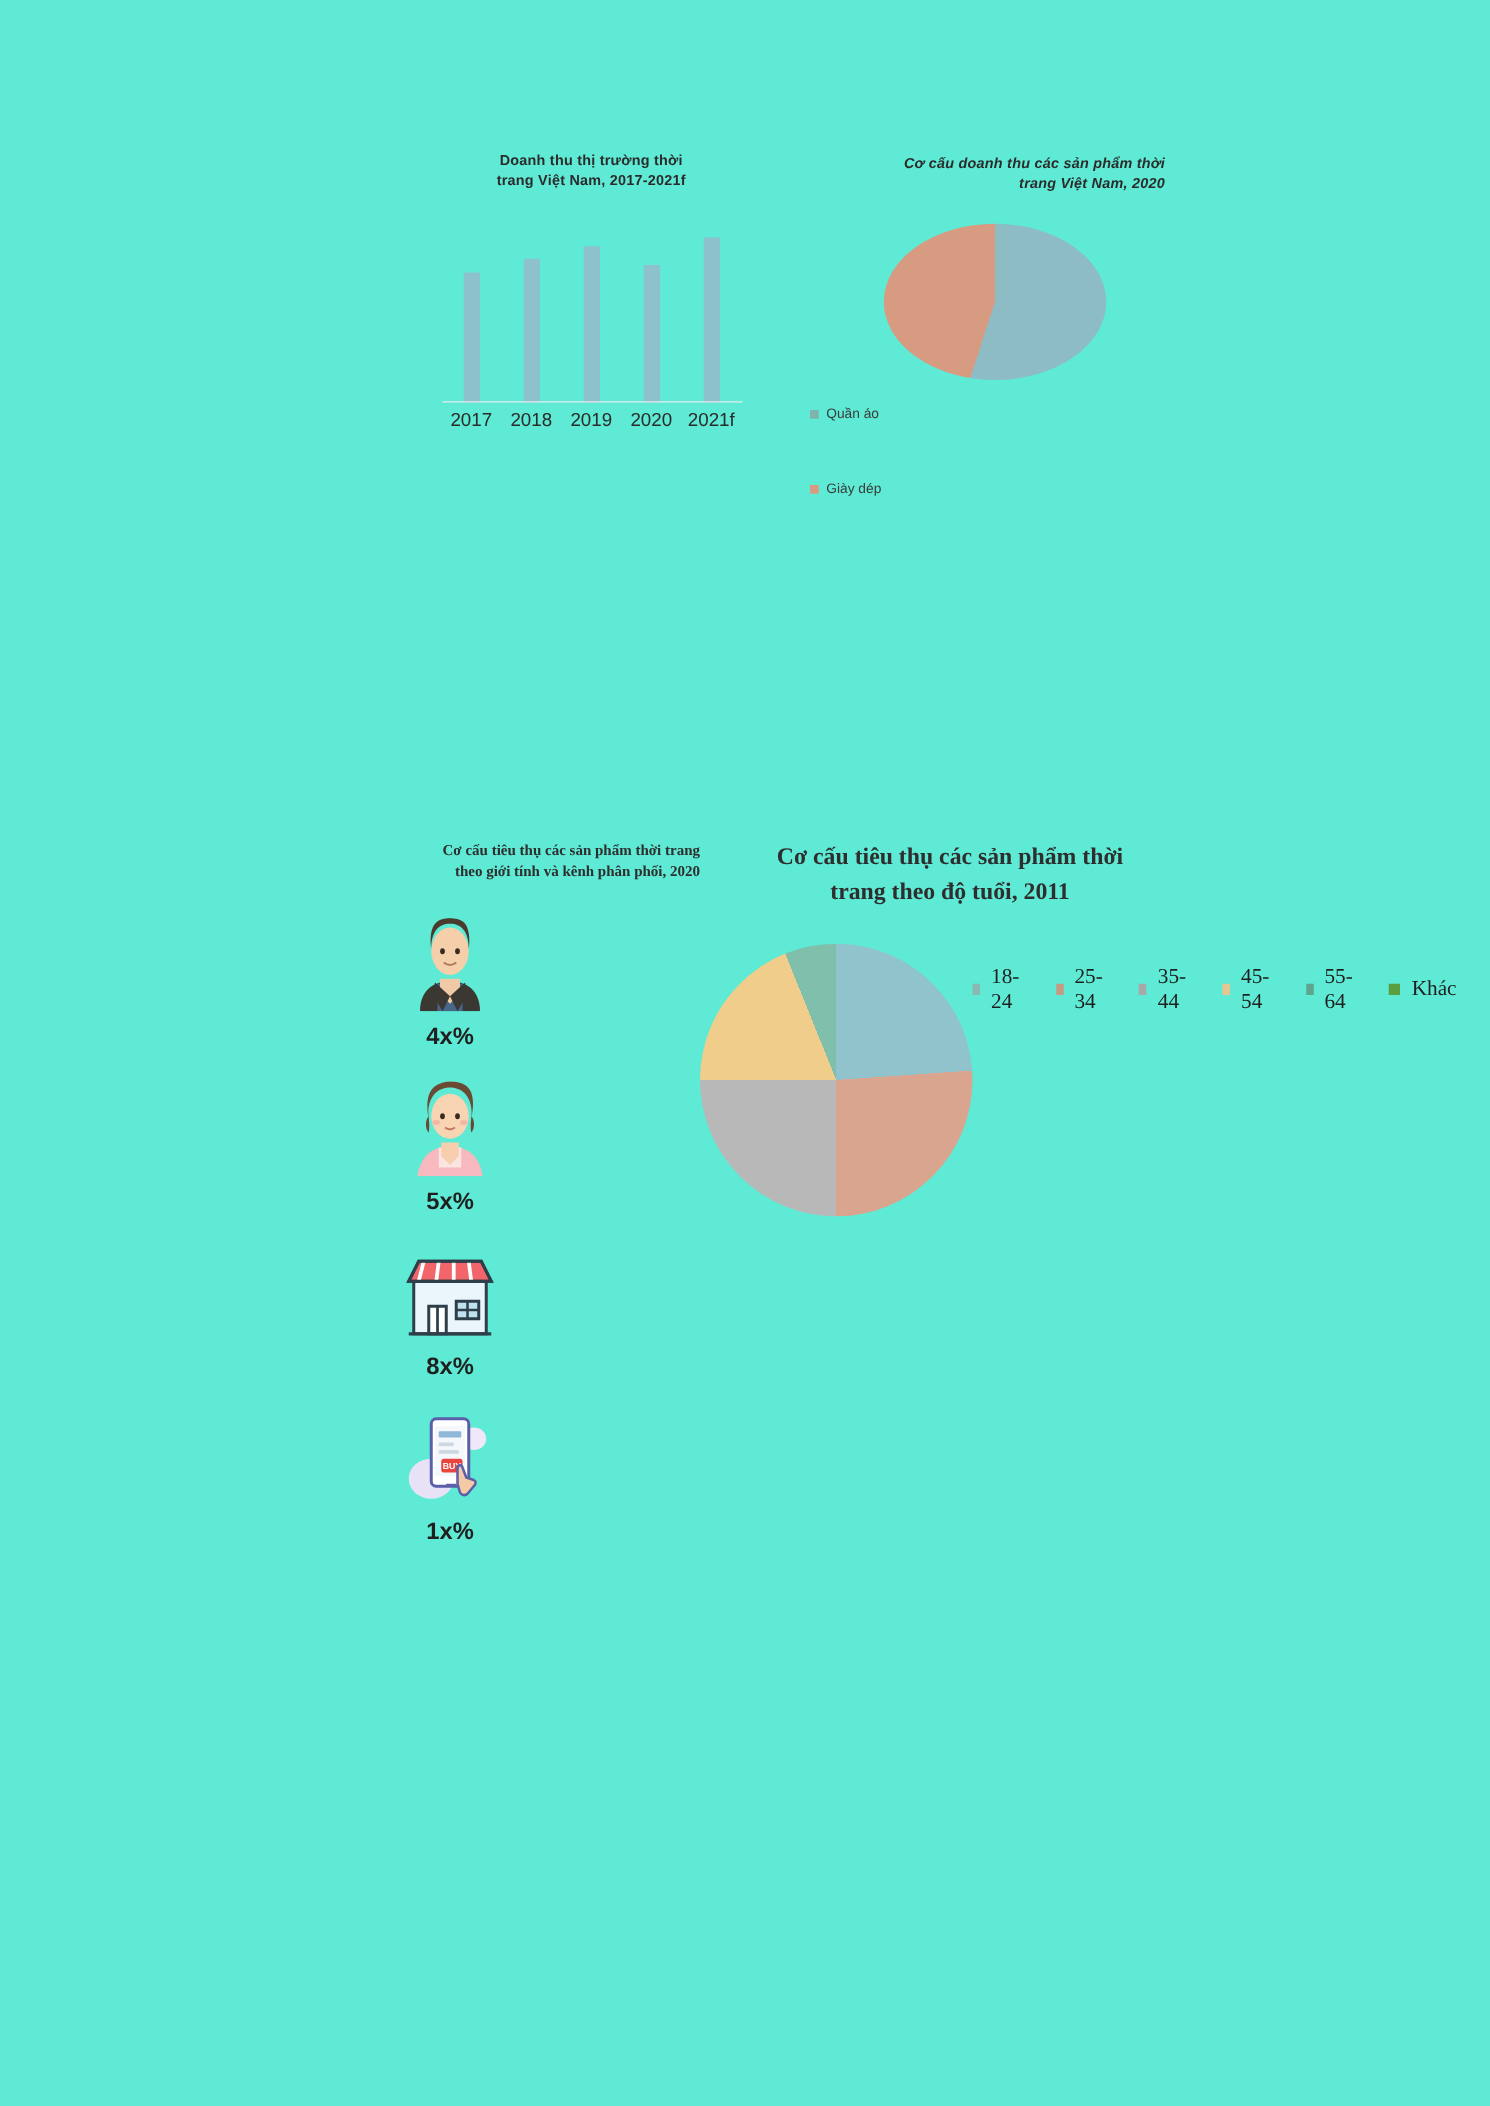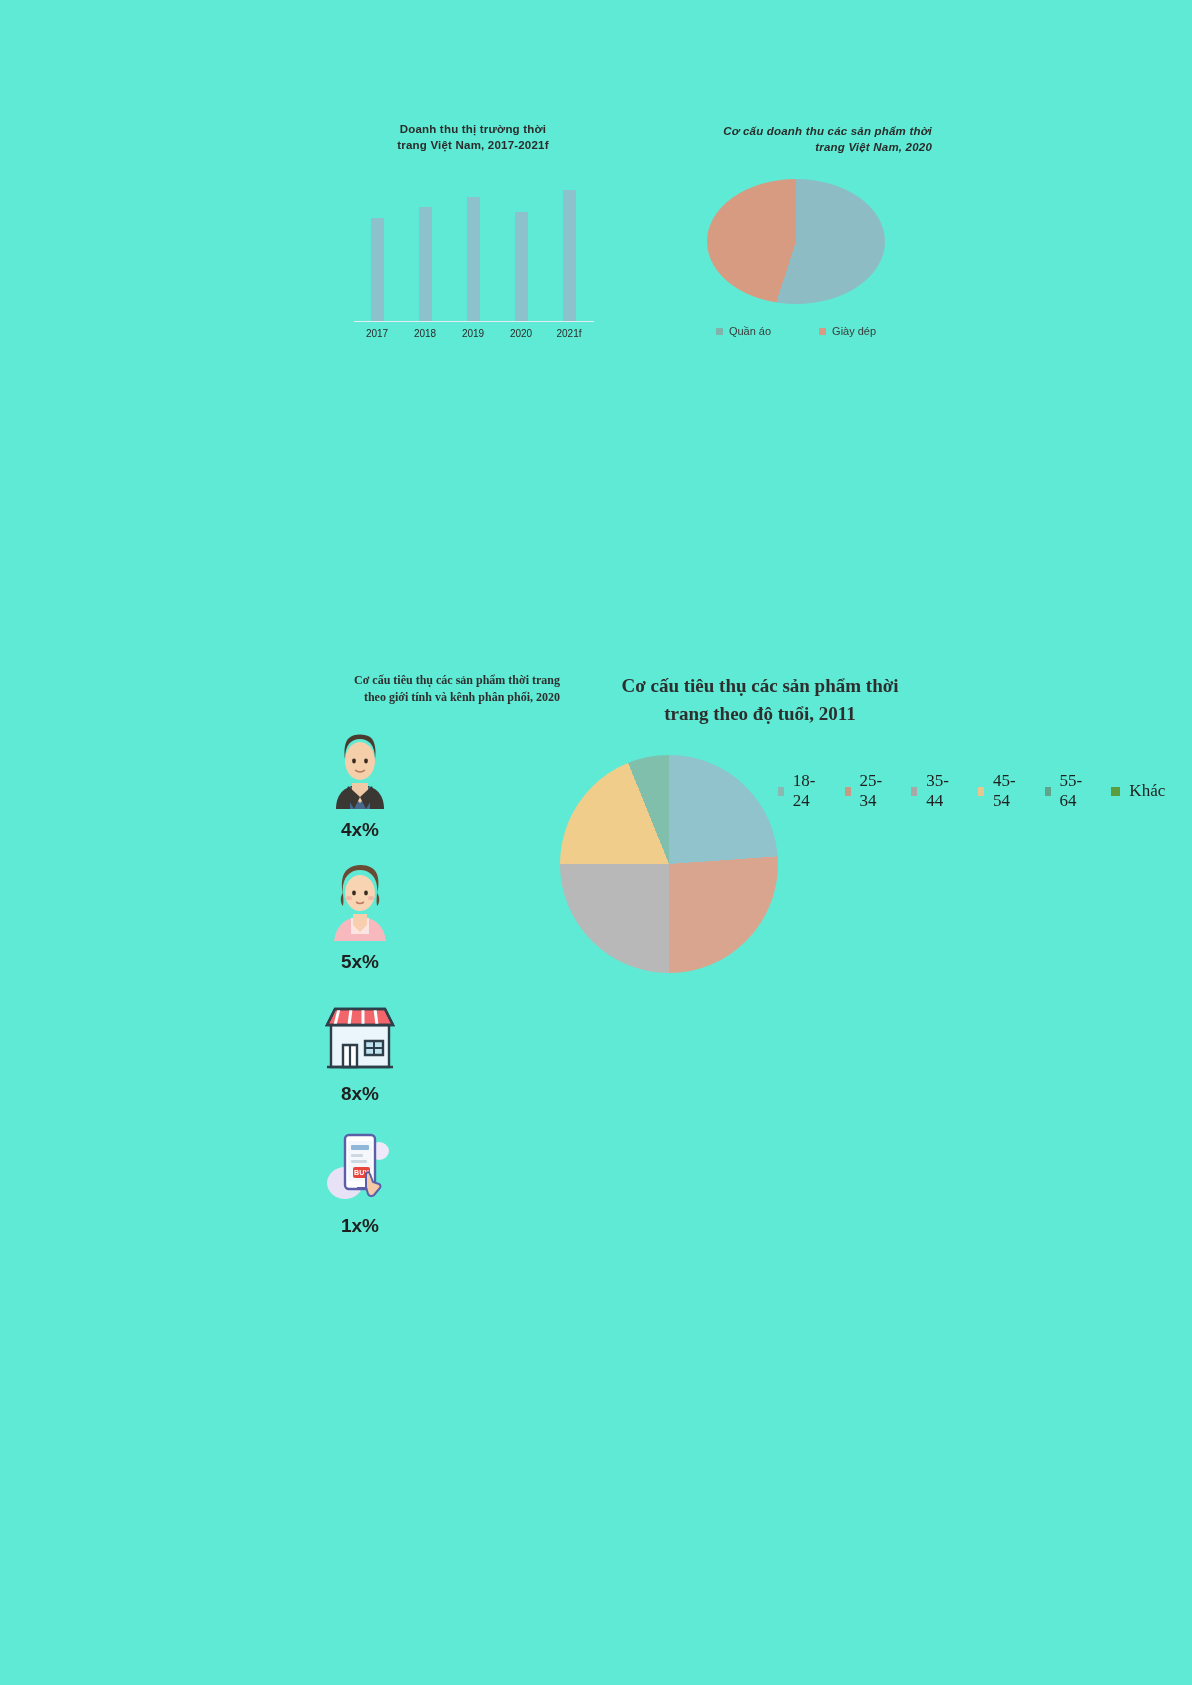--- a/index.html
+++ b/index.html
@@ -51,21 +51,21 @@
   .bar { width: 13px; background: #8dc2cc; }
   .bar-axis {
     display: flex;
     justify-content: space-between;
     padding: 0 7px;
     margin-top: 6px;
   }
   .bar-axis span {
     width: 44px;
     text-align: center;
-    font-size: 10px;
+    font-size: 15px;
     color: #2b2b2b;
     font-family: "Liberation Sans", sans-serif;
   }
 
   
   #pie1-panel { left: 648px; top: 124px; width: 296px; height: 230px; }
   #pie1-panel .chart-title {
     font-size: 11.5px;
     font-weight: bold;
     color: #2b2b2b;
@@ -86,20 +86,21 @@
     border-radius: 50%;
     background: conic-gradient(from 0deg,
       #8dbcc4 0deg 198deg,
       #d79b82 198deg 360deg);
   }
   .legend-h {
     display: flex;
     justify-content: center;
     gap: 48px;
     margin-top: 16px;
+    flex-direction: column;
   }
   .legend-h .li { display: flex; align-items: center; gap: 6px; }
   .legend-h .sw { width: 7px; height: 7px; }
   .legend-h .lb { font-size: 11px; color: #3b3b3b; font-family: "Liberation Sans", sans-serif; }
 
   
   #icons-panel { left: 160px; top: 672px; width: 400px; height: 340px; }
   #icons-panel .chart-title {
     font-family: "Liberation Serif", serif;
     font-size: 12px;

